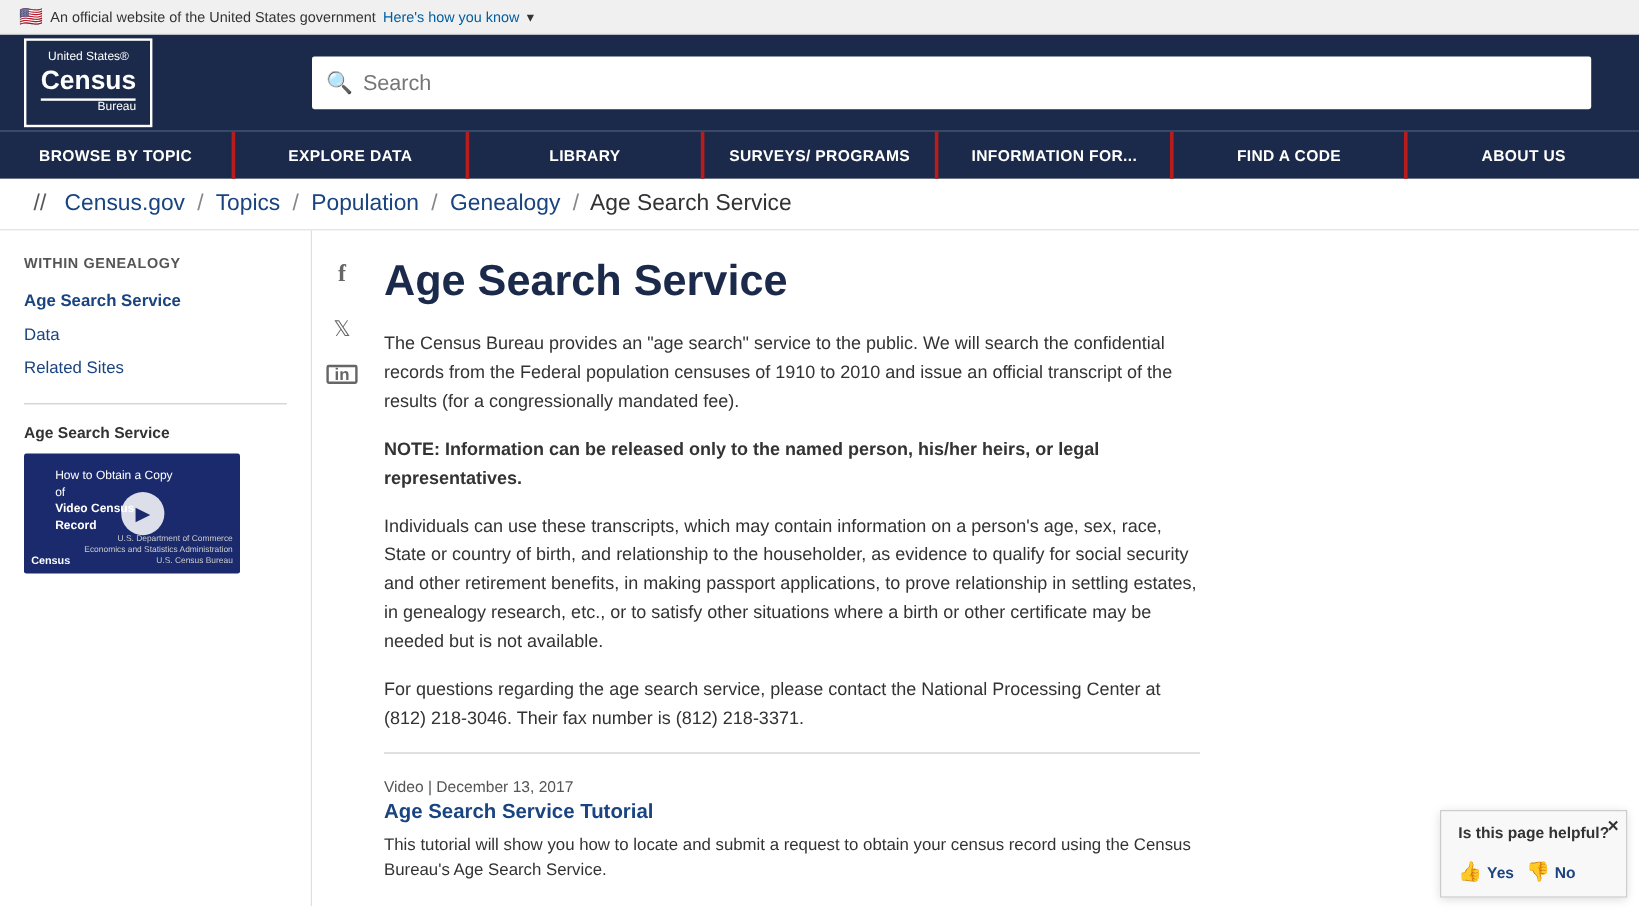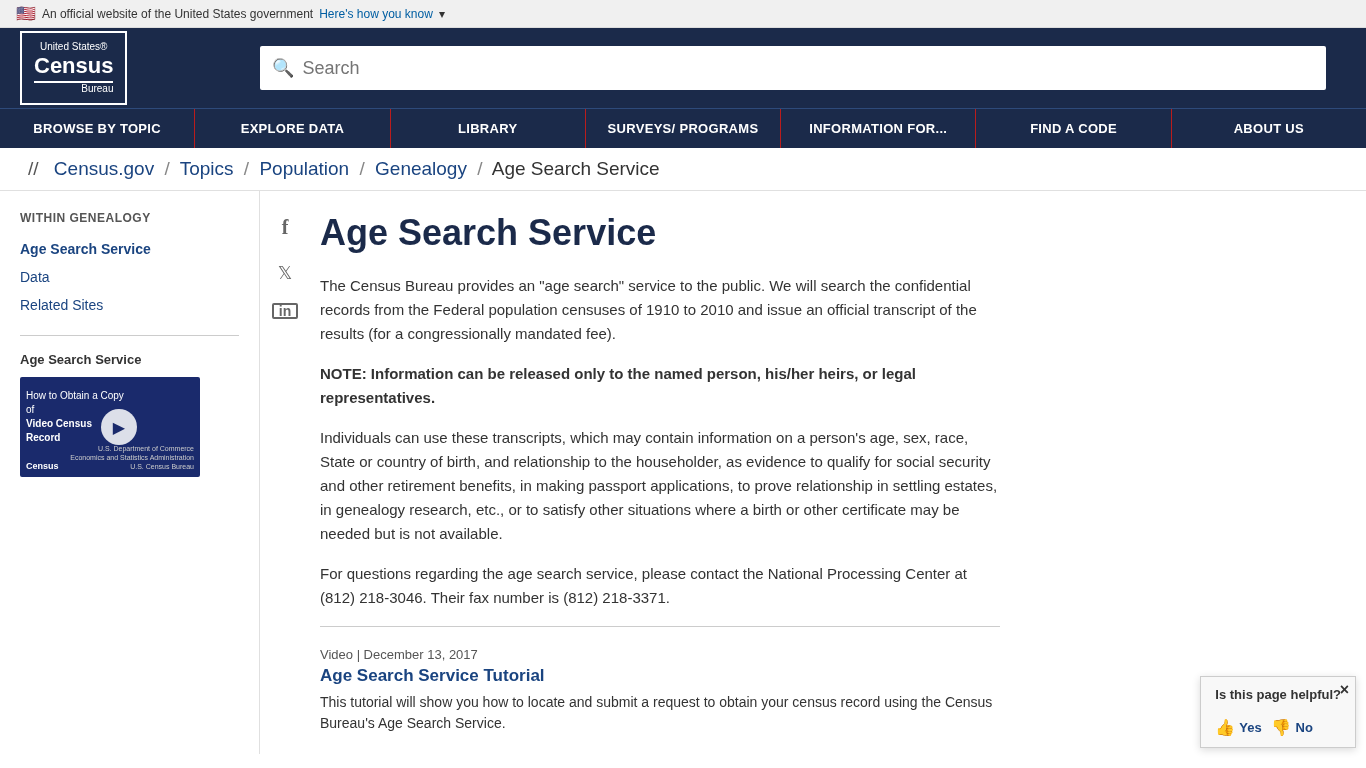--- a/index.html
+++ b/index.html
@@ -73,21 +73,21 @@
     .main-nav .nav-item {
       color: #fff;
       padding: 12px 16px;
       font-size: 13px;
       font-weight: bold;
       text-transform: uppercase;
       cursor: pointer;
       white-space: nowrap;
       flex: 1;
       text-align: center;
-      border-right: 1px solid #b91c1c;
+      border-right: 3px solid #b91c1c;
       letter-spacing: 0.3px;
     }
     .main-nav .nav-item:last-child { border-right: none; }
 
     
     .breadcrumb {
       padding: 10px 28px;
       font-size: 19px;
       color: #555;
       background: #fff;
@@ -145,21 +145,21 @@
       height: 100px;
       background: #1a2a6c;
       position: relative;
       cursor: pointer;
       overflow: hidden;
       border-radius: 2px;
     }
     .video-thumb .video-overlay-text {
       position: absolute;
       top: 12px;
-      left: 6px;
+      left: 26px;
       color: #fff;
       font-size: 10px;
       line-height: 1.4;
       width: 100px;
     }
     .video-thumb .play-btn {
       position: absolute;
       top: 50%;
       left: 55%;
       transform: translate(-50%, -50%);

